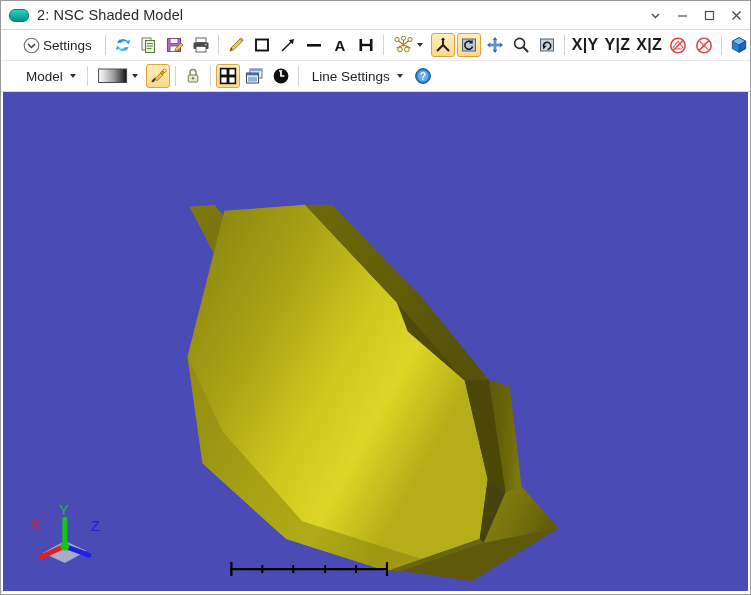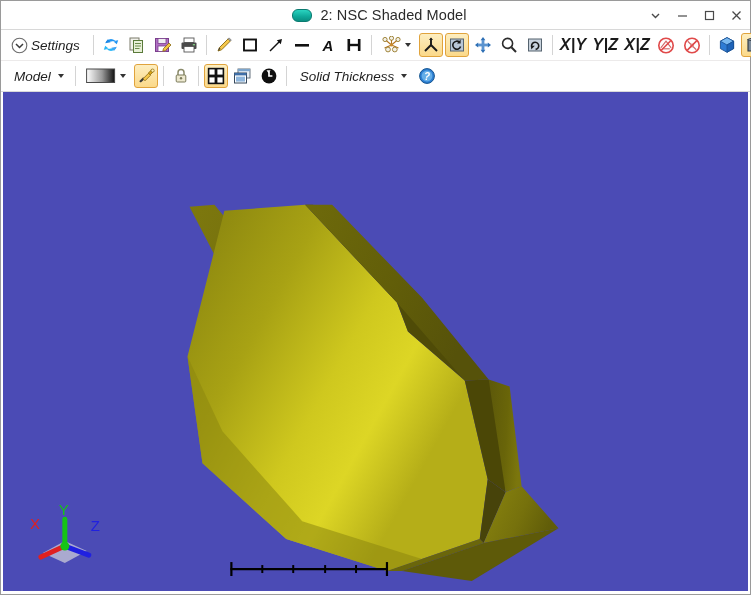--- a/index.html
+++ b/index.html
@@ -19,21 +19,20 @@
   }
 
   
   .titlebar{
     height:28px;flex:0 0 28px;
     background:#ffffff;
     border-bottom:1px solid #d8d8d8;
     display:flex;align-items:center;
     padding:0 0 0 8px;
     position:relative;
-    justify-content:center;
   }
   .title-icon{
     width:20px;height:13px;flex:0 0 20px;
     border-radius:6px;
     background:linear-gradient(180deg,#2ad4c0 0%, #0fa99a 60%, #0b8f82 100%);
     border:1px solid #0a7a70;
     box-sizing:border-box;
     margin-right:8px;
   }
   .title-text{
@@ -50,23 +49,22 @@
     color:#4a4a4a;font-size:12px;
     cursor:default;
   }
   .win-btn svg{display:block;}
 
   
   .toolbar{
     flex:0 0 30px;height:30px;
     background:#ffffff;
     display:flex;align-items:center;
-    padding-left:4px;
+    padding-left:16px;
     border-bottom:1px solid #eceaea;
-    font-style:italic;
   }
   .toolbar.second{border-bottom:1px solid #d9d9d9;}
   .tb-sep{
     width:1px;height:20px;background:#d4d4d4;
     margin:0 4px;flex:0 0 1px;
   }
   .tb-btn{
     height:24px;min-width:24px;
     display:flex;align-items:center;justify-content:center;
     box-sizing:border-box;
@@ -406,21 +404,21 @@
       <svg width="18" height="18" viewBox="0 0 18 18">
         <circle cx="9" cy="9" r="7.4" fill="#0f0f0f"></circle>
         <path d="M9 4.4 L9 9 L12.4 9" fill="none" stroke="#ffffff" stroke-width="1.7"></path>
         <path d="M6.5 3.2 L10.6 3.2 L8.5 6.2 Z" fill="#ffffff"></path>
       </svg>
     </div>
 
     <div class="tb-sep"></div>
 
     <div class="tb-txt-btn">
-      <span class="tb-label">Solid Thickness</span>
+      <span class="tb-label">Line Settings</span>
       <span class="caret"></span>
     </div>
 
     <div class="tb-btn">
       <svg width="18" height="18" viewBox="0 0 18 18">
         <circle cx="9" cy="9" r="7.4" fill="#2d7fd4" stroke="#14548f" stroke-width="1"></circle>
         <circle cx="9" cy="9" r="5.4" fill="#65aee8"></circle>
         <text x="9" y="13" font-family="Liberation Sans, sans-serif" font-size="10" font-weight="bold" text-anchor="middle" fill="#ffffff">?</text>
       </svg>
     </div>

